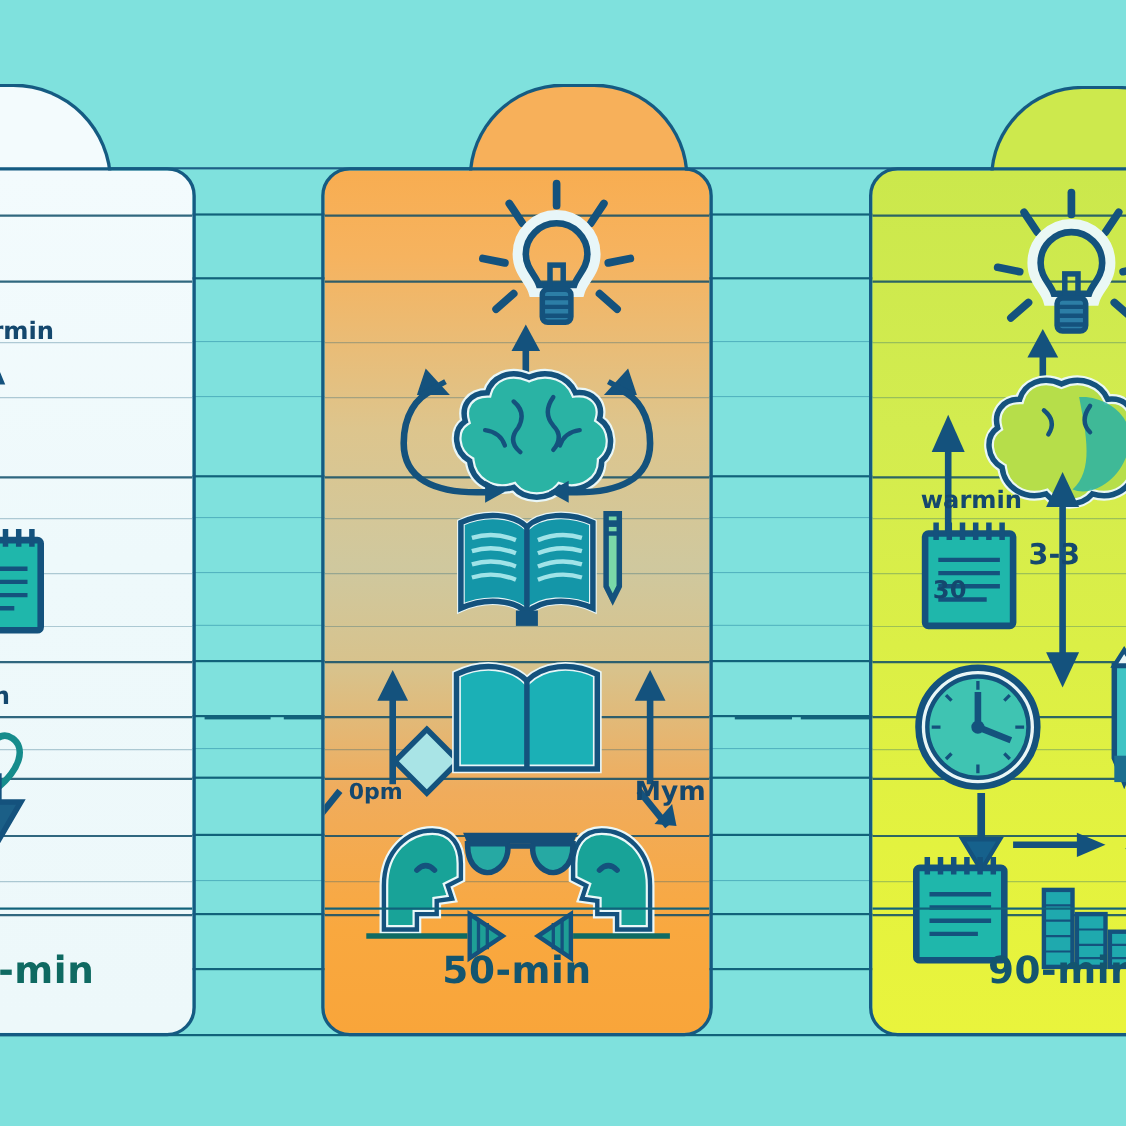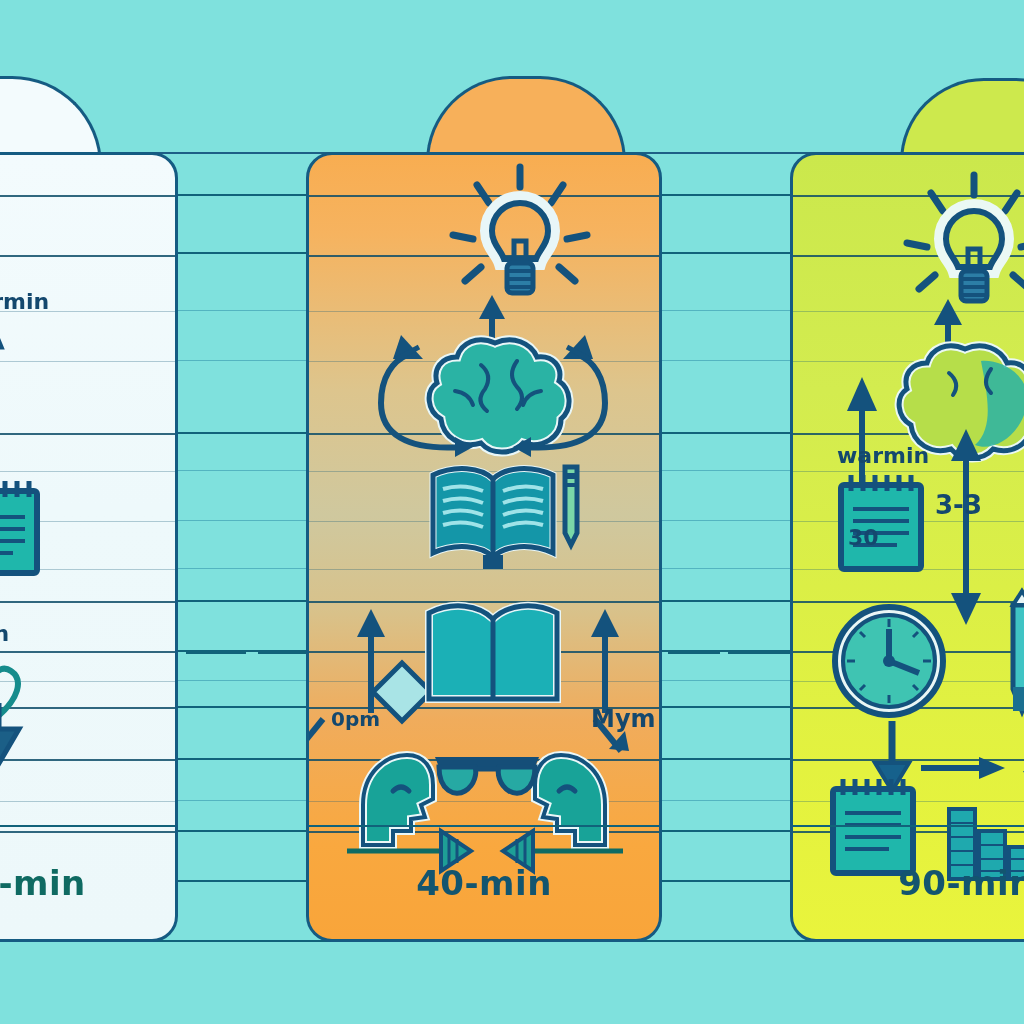--- a/index.html
+++ b/index.html
@@ -42,21 +42,21 @@
   }
   #dome1{
     left:-118px; top:76px; width:220px; height:90px;
     background:#f3fbfd;
     border-radius:140px 140px 0 0;
     border-left:none;
   }
 
   
   #panel2{
-    left:306px; top:152px; width:356px; height:790px;
+    left:292px; top:152px; width:356px; height:790px;
     background:linear-gradient(180deg,
         #f8ad51 0%,
         #f6b35f 10%,
         #ddc58d 30%,
         #cfc89e 46%,
         #d8c28b 58%,
         #f0ac5c 72%,
         #f9a83f 88%,
         #f9a53a 100%);
   }
@@ -375,21 +375,21 @@
             <line x1="30" y1="12" x2="30" y2="36"></line>
         <line x1="98" y1="10" x2="98" y2="38"></line>
             <line x1="90" y1="12" x2="90" y2="36"></line>
           </g>
       </svg>
     </div>
 
     <span class="anno" style="left:22px;top:552px;font-size:20px;">0pm</span>
     <span class="anno" style="left:282px;top:550px;font-size:24px;">Mym</span>
 
-    <div class="foot-label">40-min</div>
+    <div class="foot-label">50-min</div>
   </div>
 
   <div class="panel" id="panel3">
     <div class="lines">
       <i class="strong" style="top:40px;"></i>
       <i class="strong" style="top:100px;"></i>
       <i style="top:156px;"></i>
       <i style="top:206px;"></i>
       <i class="strong" style="top:278px;"></i>
       <i style="top:316px;"></i>

